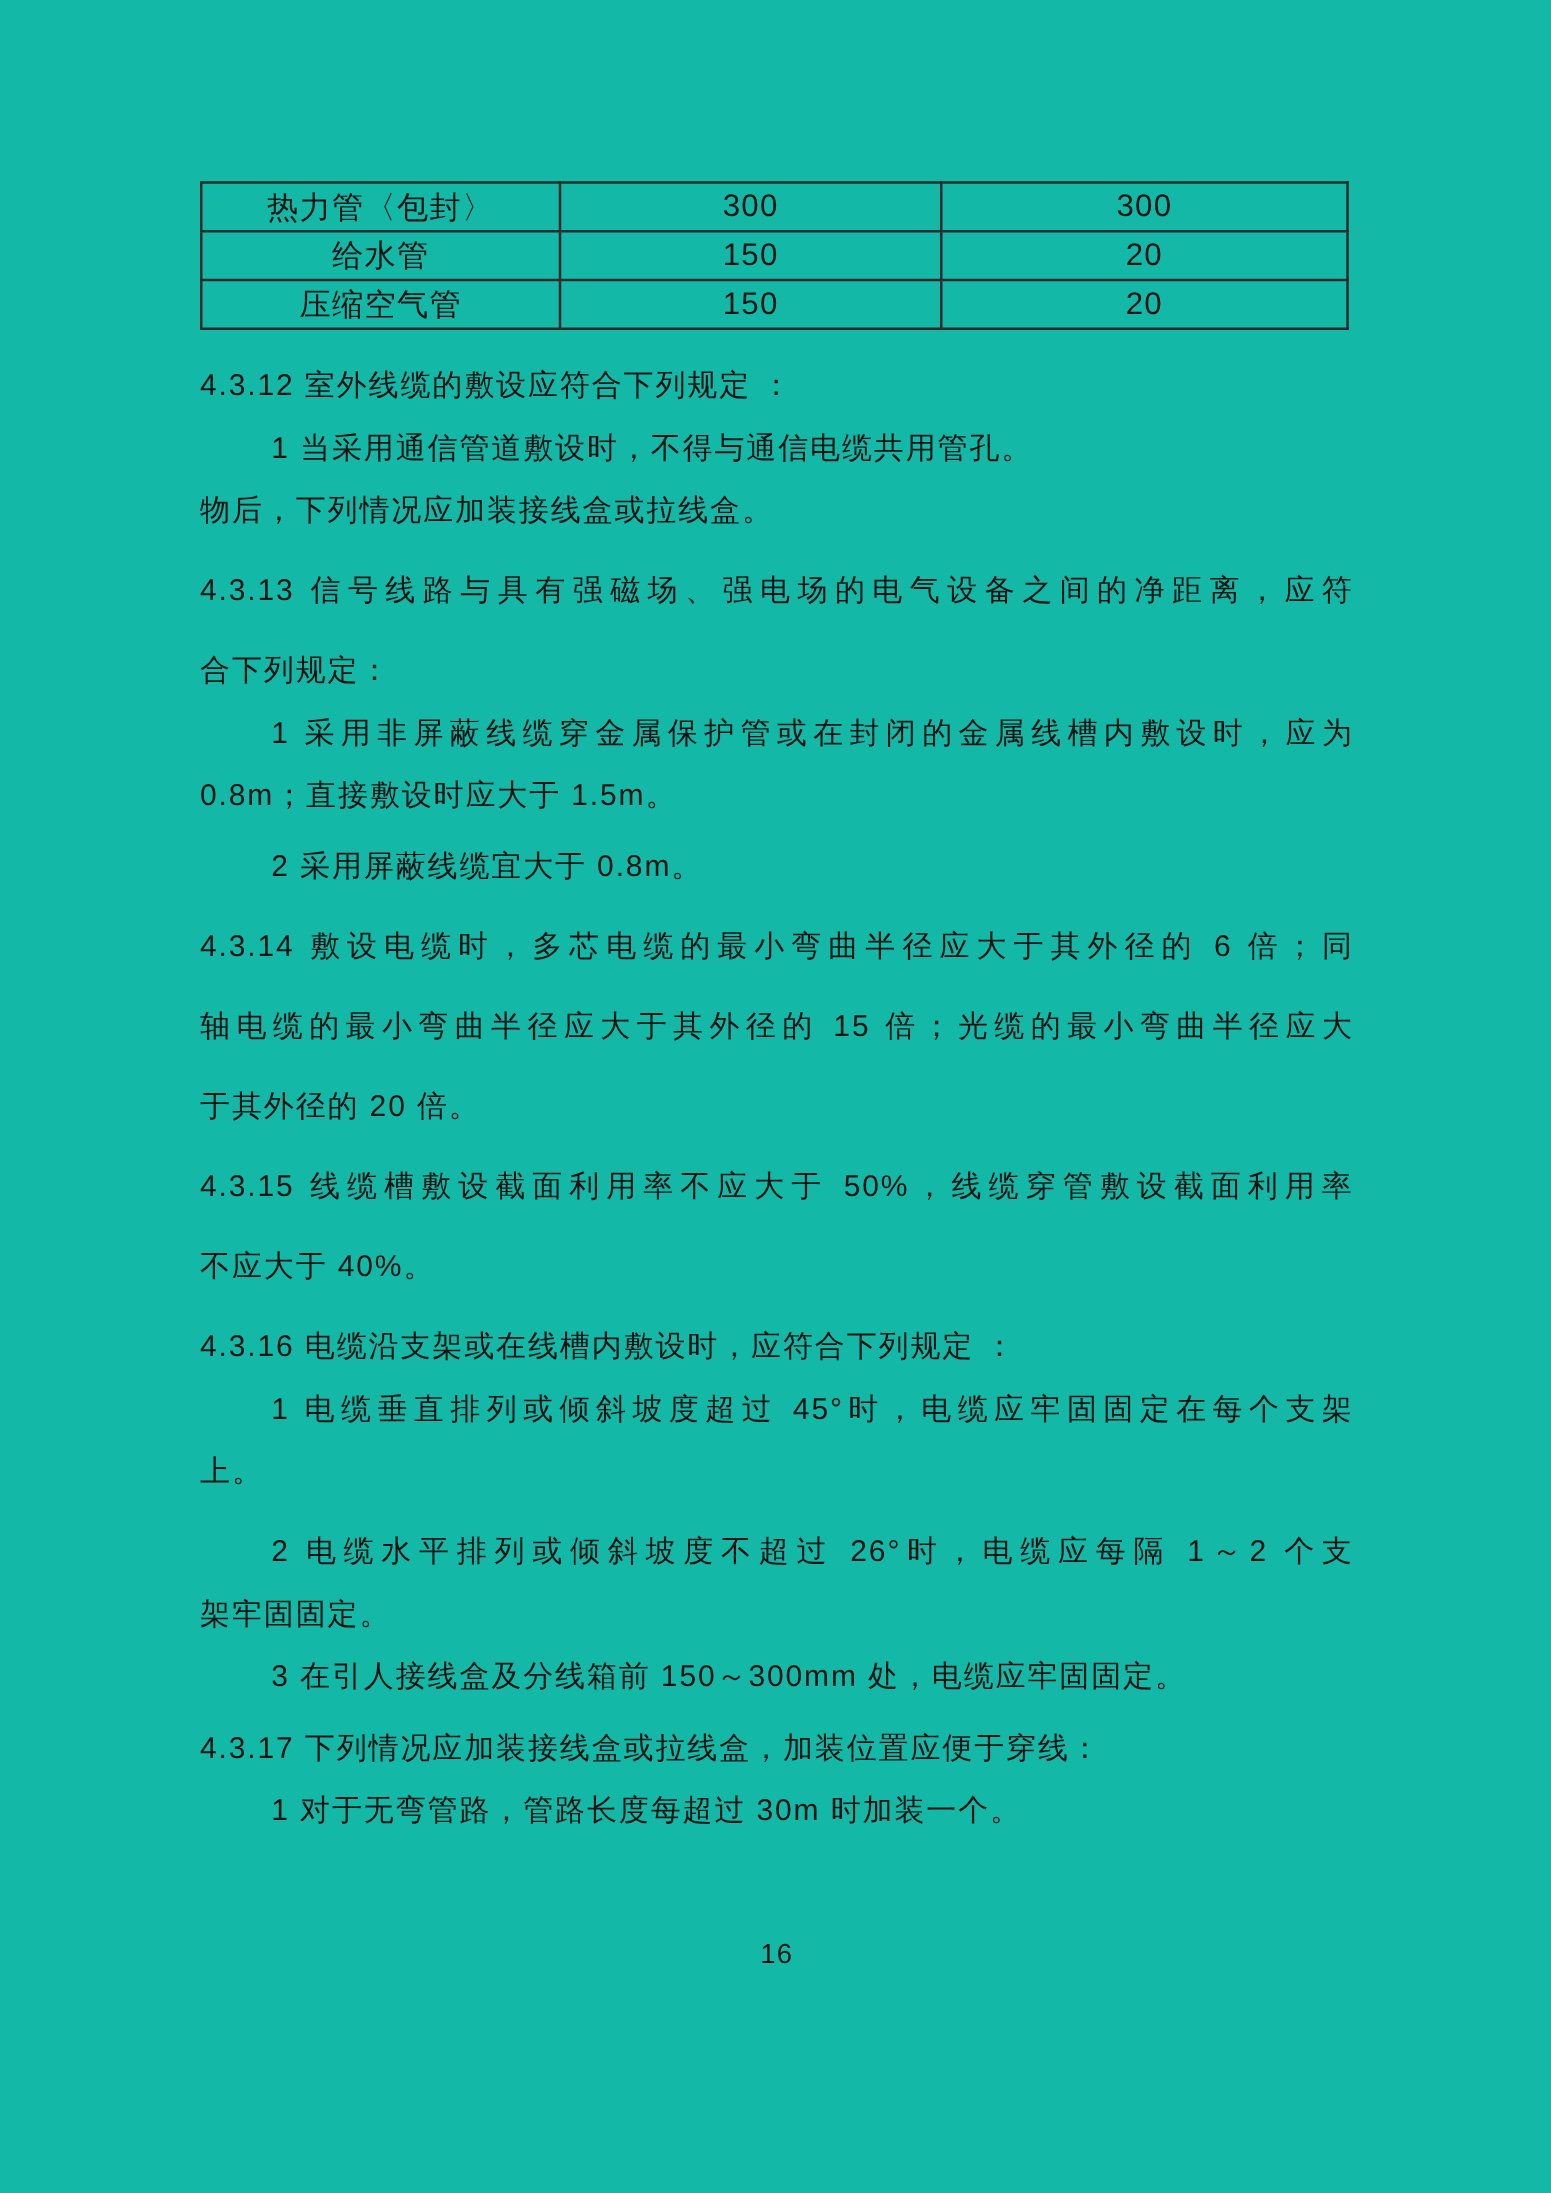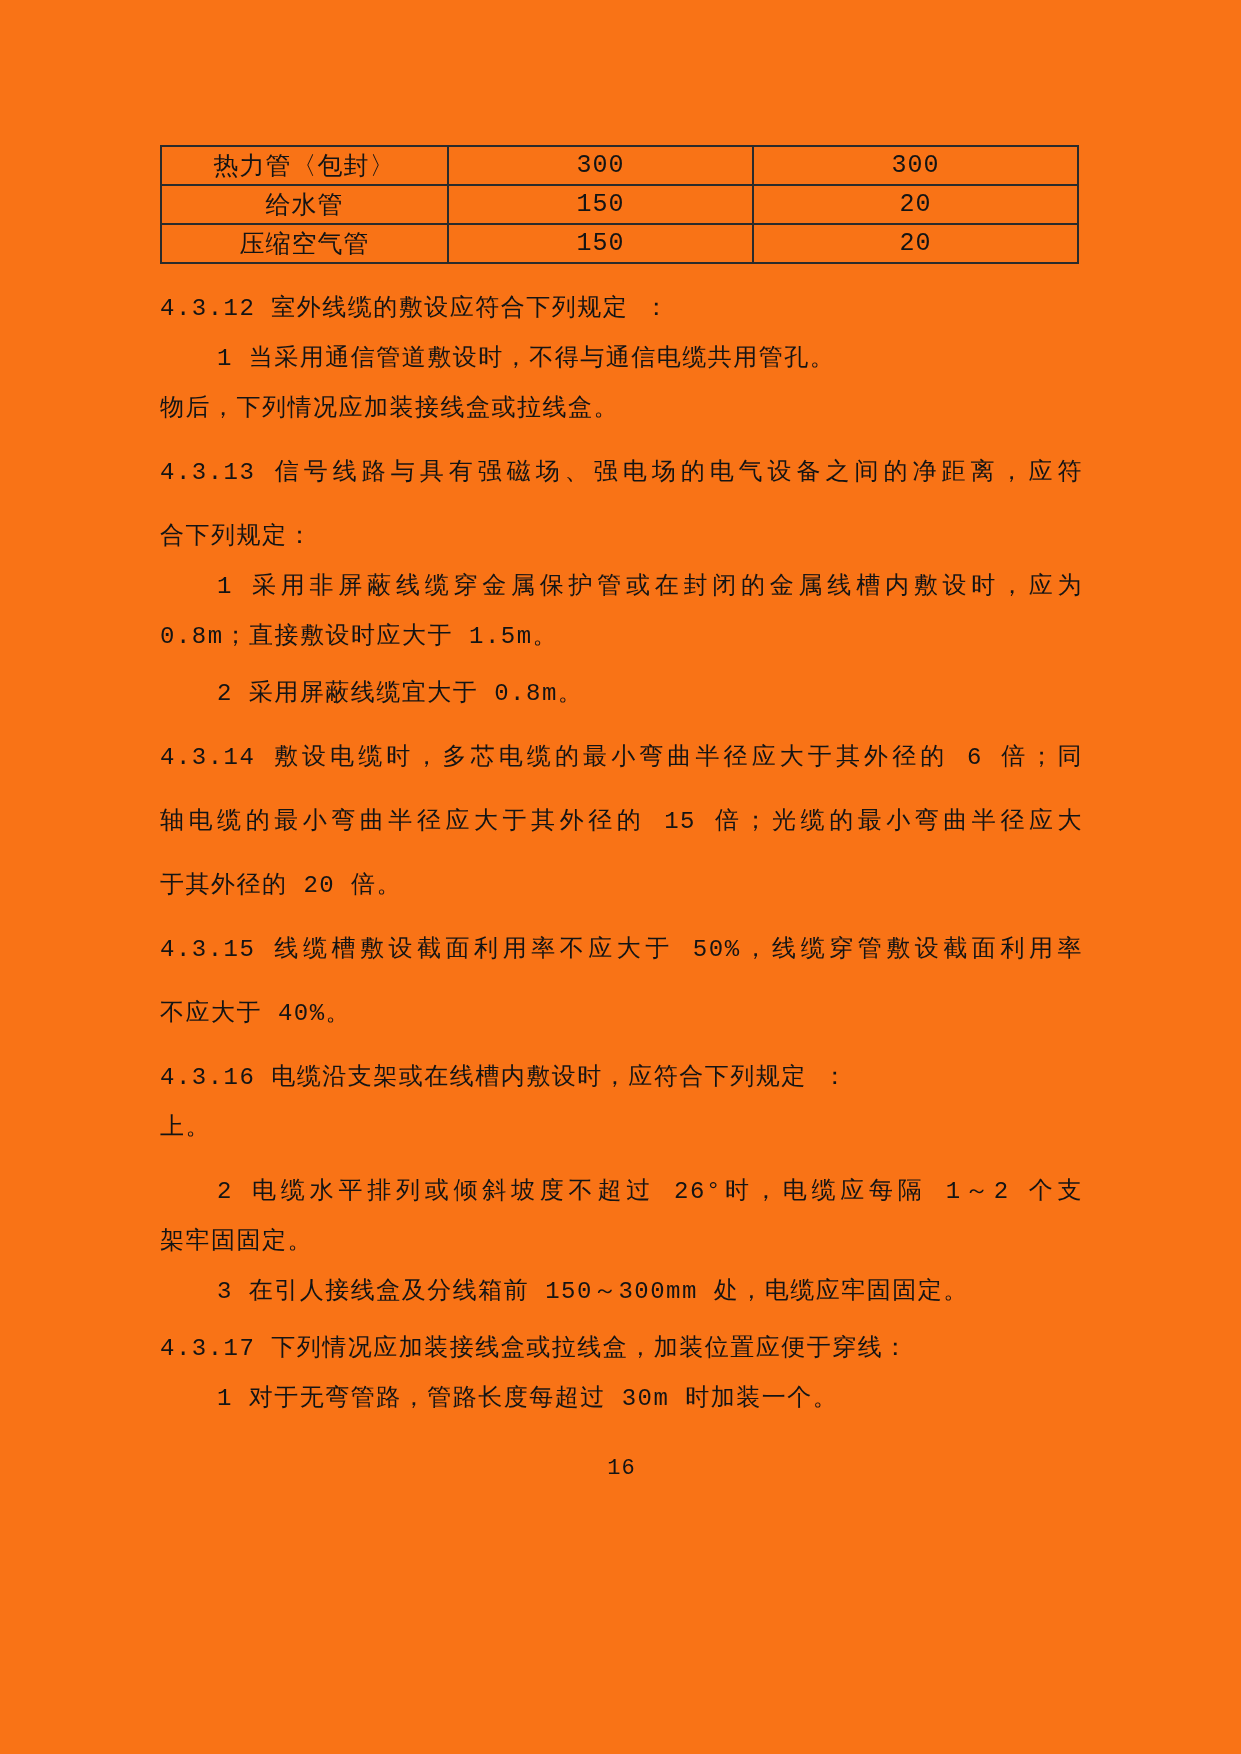--- a/index.html
+++ b/index.html
@@ -1,23 +1,23 @@
 <!DOCTYPE html>
 <html><head>
 <meta charset="utf-8">
 <style>
   * { margin:0; padding:0; box-sizing:border-box; }
   html,body { background:#888; }
   .page {
     position:relative;
     width:1241px; height:1754px;
     margin:0 auto;
-    background:#f97316;
+    background:#14b8a6;
     color:#141414;
-    font-family:Liberation Mono, monospace;
+    font-family:Liberation Sans, sans-serif;
     overflow:hidden;
   }
   .content {
     position:absolute;
     left:160px; top:145px;
     width:923px;
   }
   table.spec {
     border-collapse:collapse;
     width:917px;
@@ -39,21 +39,21 @@
     font-size:24px;
     letter-spacing:1.5px;
     white-space:nowrap;
     text-align:left;
   }
   .line.indent { padding-left:57px; }
   .line.full { text-align:justify; text-align-last:justify; }
   .line.loose { margin-top:14px; }
   .line.xs { margin-top:7px; }
   .page-number {
-    margin-top:32px;
+    margin-top:76px;
     text-align:center;
     font-size:22px;
     letter-spacing:1px;
   }
 </style>
 </head>
 <body>
 
 <div class="page">
   <div class="content">
@@ -91,20 +91,21 @@
       <div class="line loose">合下列规定：</div>
       <div class="line indent full">1 采用非屏蔽线缆穿金属保护管或在封闭的金属线槽内敷设时，应为</div>
       <div class="line">0.8m；直接敷设时应大于 1.5m。</div>
       <div class="line indent xs">2 采用屏蔽线缆宜大于 0.8m。</div>
       <div class="line loose full">4.3.14 敷设电缆时，多芯电缆的最小弯曲半径应大于其外径的 6 倍；同</div>
       <div class="line loose full">轴电缆的最小弯曲半径应大于其外径的 15 倍；光缆的最小弯曲半径应大</div>
       <div class="line loose">于其外径的 20 倍。</div>
       <div class="line loose full">4.3.15 线缆槽敷设截面利用率不应大于 50%，线缆穿管敷设截面利用率</div>
       <div class="line loose">不应大于 40%。</div>
       <div class="line loose">4.3.16 电缆沿支架或在线槽内敷设时，应符合下列规定 ：</div>
+      <div class="line indent full">1 电缆垂直排列或倾斜坡度超过 45°时，电缆应牢固固定在每个支架</div>
       <div class="line">上。</div>
       <div class="line indent full loose">2 电缆水平排列或倾斜坡度不超过 26°时，电缆应每隔 1～2 个支</div>
       <div class="line">架牢固固定。</div>
       <div class="line indent">3 在引人接线盒及分线箱前 150～300mm 处，电缆应牢固固定。</div>
       <div class="line xs">4.3.17 下列情况应加装接线盒或拉线盒，加装位置应便于穿线：</div>
       <div class="line indent">1 对于无弯管路，管路长度每超过 30m 时加装一个。</div>
     </div>
 
     <div class="page-number">16</div>
 

